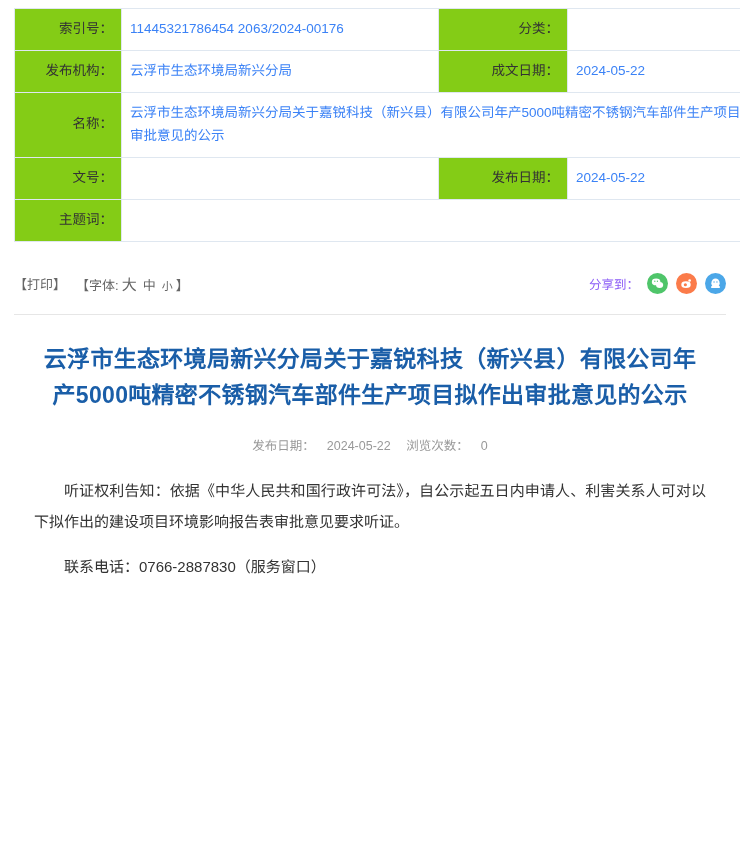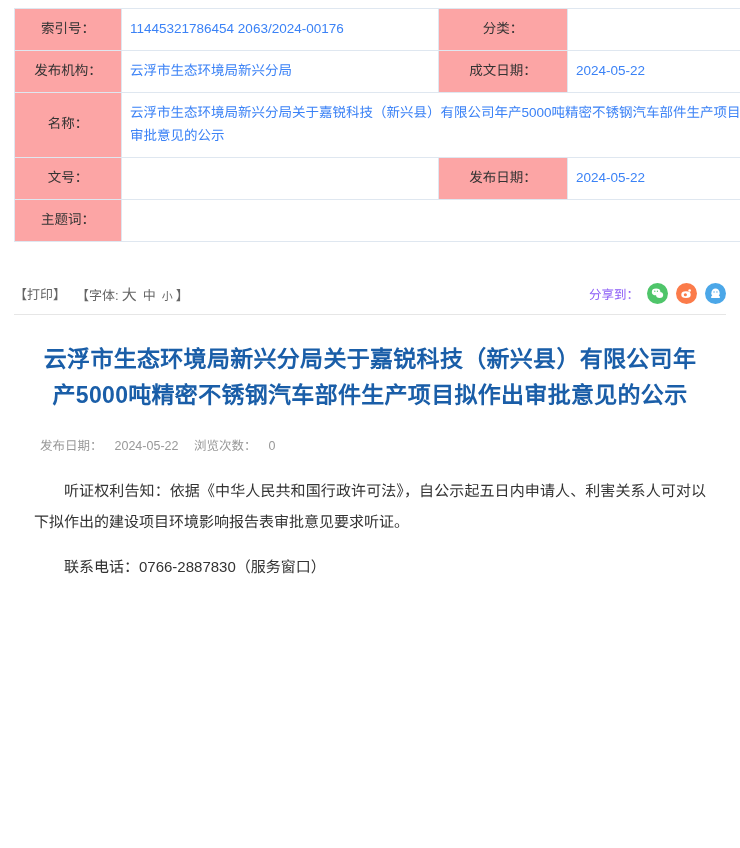--- a/index.html
+++ b/index.html
@@ -34,45 +34,45 @@
     font-size: 13.5px;
     color: #333;
   }
   table.meta td {
     border: 1px solid #dfe7f0;
     padding: 9px 8px;
     vertical-align: middle;
     line-height: 1.7;
   }
   .lbl {
-    text-align: center;
+    text-align: right;
     color: #333;
     white-space: nowrap;
-    background: #fca5a5;
+    background: #84cc16;
   }
   .val {
     text-align: left;
     color: #3b82f6;
   }
   .c1 { width: 90px; }
   .c2 { width: 300px; }
   .c3 { width: 112px; }
   .c4 { width: 206px; }
   .val-indent { padding-left: 10px; }
   .name-val {
     line-height: 1.85;
   }
 
   
   .toolbar {
     margin: 22px 14px 0 14px;
     width: 712px;
     height: 40px;
     display: flex;
-    align-items: flex-end;
+    align-items: center;
     justify-content: space-between;
     font-size: 13px;
     color: #555;
   }
   .toolbar-left {
     display: flex;
     align-items: center;
     gap: 10px;
     color: #666;
   }
@@ -124,21 +124,21 @@
     margin: 0;
     font-size: 23px;
     line-height: 1.58;
     font-weight: bold;
     color: #1a5ea8;
     text-align: center;
     letter-spacing: 0.3px;
   }
   .subinfo {
     margin-top: 22px;
-    text-align: left;
+    text-align: center;
     font-size: 12.5px;
     color: #999;
   }
   .subinfo span { margin: 0 6px; }
 
   .body-text {
     margin-top: 22px;
     font-size: 15px;
     line-height: 2.05;
     color: #333;

